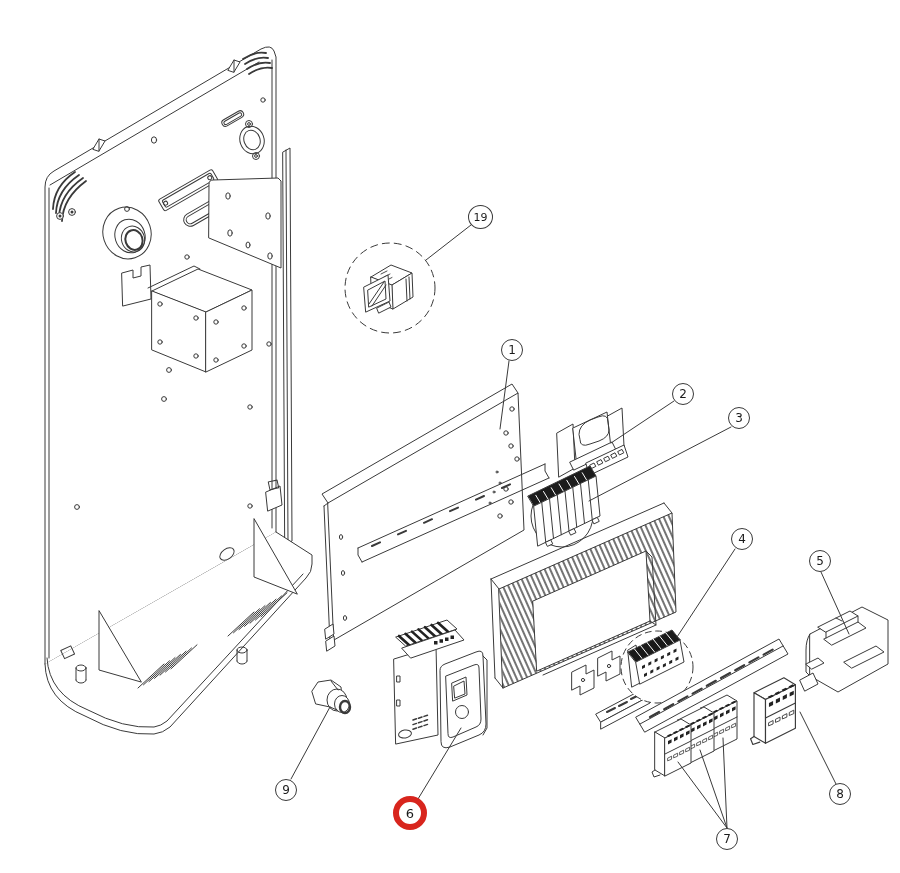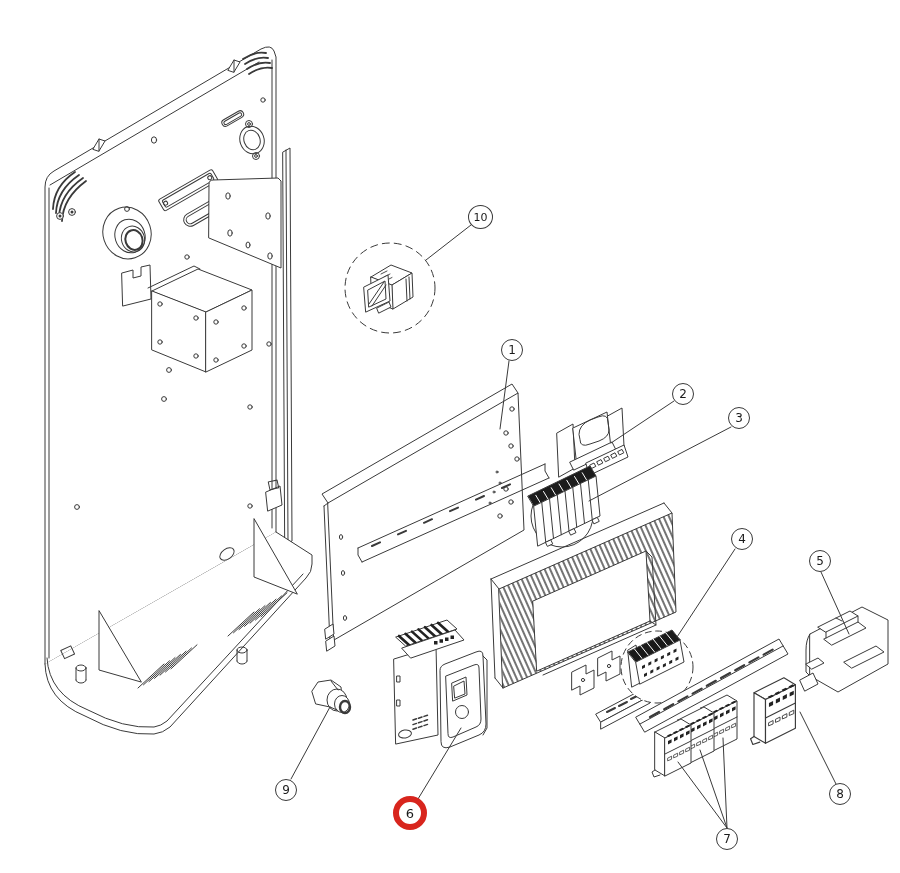--- a/index.html
+++ b/index.html
@@ -314,14 +314,14 @@
 
 <div class="balloon" style="left:501px;top:339px">1</div>
 <div class="balloon" style="left:672px;top:383px">2</div>
 <div class="balloon" style="left:728px;top:407px">3</div>
 <div class="balloon" style="left:731px;top:528px">4</div>
 <div class="balloon" style="left:809px;top:550px">5</div>
 <div class="balloon highlight" style="left:393px;top:796px">6</div>
 <div class="balloon" style="left:716px;top:828px">7</div>
 <div class="balloon" style="left:829px;top:783px">8</div>
 <div class="balloon" style="left:275px;top:779px">9</div>
-<div class="balloon wide" style="left:468px;top:205px">10</div>
+<div class="balloon wide" style="left:468px;top:205px">19</div>
 </div>
 
 </body></html>

